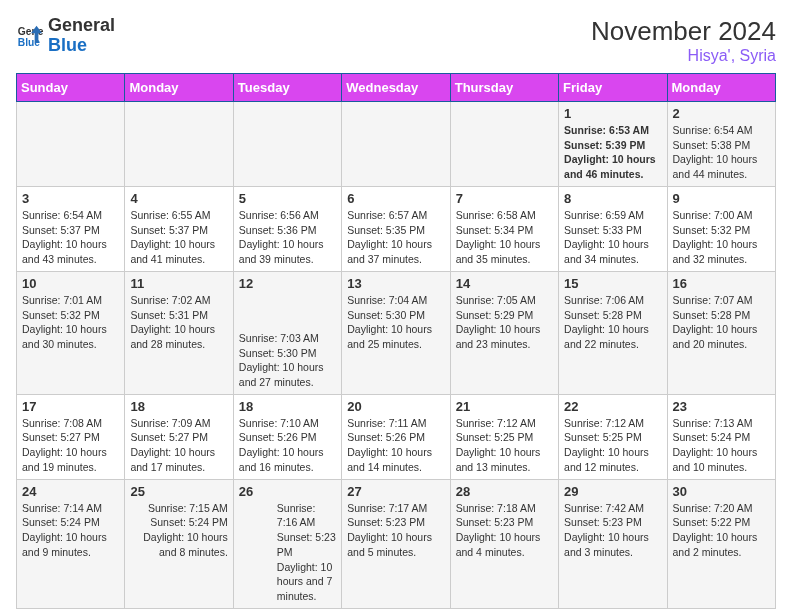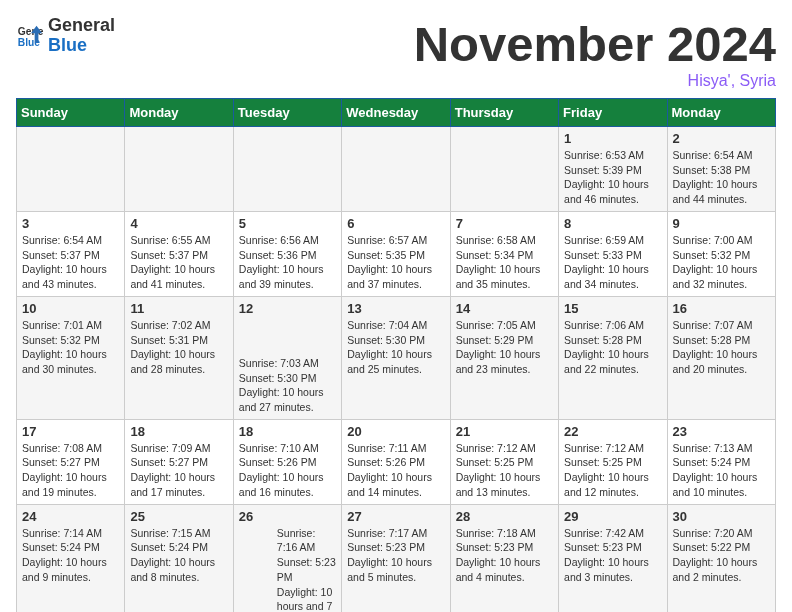--- a/index.html
+++ b/index.html
@@ -31,35 +31,35 @@
       color: #1a6fc4;
     }
     .logo-icon {
       width: 28px;
       height: 28px;
     }
     .title-block {
       text-align: right;
     }
     .month-title {
-      font-size: 49px;
-      font-weight: bold;
+      font-size: 26px;
+      font-weight: normal;
       color: #333;
     }
     .location {
       font-size: 16px;
       color: #8b5cf6;
     }
     table {
       width: 100%;
       border-collapse: collapse;
       table-layout: fixed;
     }
     thead tr th {
-      background-color: #15803d;
+      background-color: #d946ef;
       color: #fff;
       font-size: 13px;
       font-weight: bold;
       padding: 6px 4px;
       text-align: left;
       border: 1px solid #1a5a9e;
     }
     tbody tr td {
       border: 1px solid #ccc;
       vertical-align: top;
@@ -124,21 +124,21 @@
   </thead>
   <tbody id="calendar-body">
   <tr>
         <td class="empty-cell"></td>
         <td class="empty-cell"></td>
         <td class="empty-cell"></td>
         <td class="empty-cell"></td>
         <td class="empty-cell"></td>
         <td>
           <span class="day-number">1</span>
-          <div class="day-info" style="white-space: pre-line;">Sunrise: 6:53 AM
+          <div class="day-info" style="white-space: pre-line; font-weight: bold;">Sunrise: 6:53 AM
 Sunset: 5:39 PM
 Daylight: 10 hours and 46 minutes.</div>
         </td>
         <td>
           <span class="day-number">2</span>
           <div class="day-info" style="white-space: pre-line;">Sunrise: 6:54 AM
 Sunset: 5:38 PM
 Daylight: 10 hours and 44 minutes.</div>
         </td>
       </tr>
@@ -276,21 +276,21 @@
       </tr>
       <tr>
         <td>
           <span class="day-number">24</span>
           <div class="day-info" style="white-space: pre-line;">Sunrise: 7:14 AM
 Sunset: 5:24 PM
 Daylight: 10 hours and 9 minutes.</div>
         </td>
         <td>
           <span class="day-number">25</span>
-          <div class="day-info" style="white-space: pre-line;">Sunrise: 7:15 AM
+          <div class="day-info" style="white-space: pre-line; text-align: right;">Sunrise: 7:15 AM
 Sunset: 5:24 PM
 Daylight: 10 hours and 8 minutes.</div>
         </td>
         <td>
           <span class="day-number">26</span>
           <div class="day-info" style="white-space: pre-line; margin-left: 38px;">Sunrise: 7:16 AM
 Sunset: 5:23 PM
 Daylight: 10 hours and 7 minutes.</div>
         </td>
         <td>

